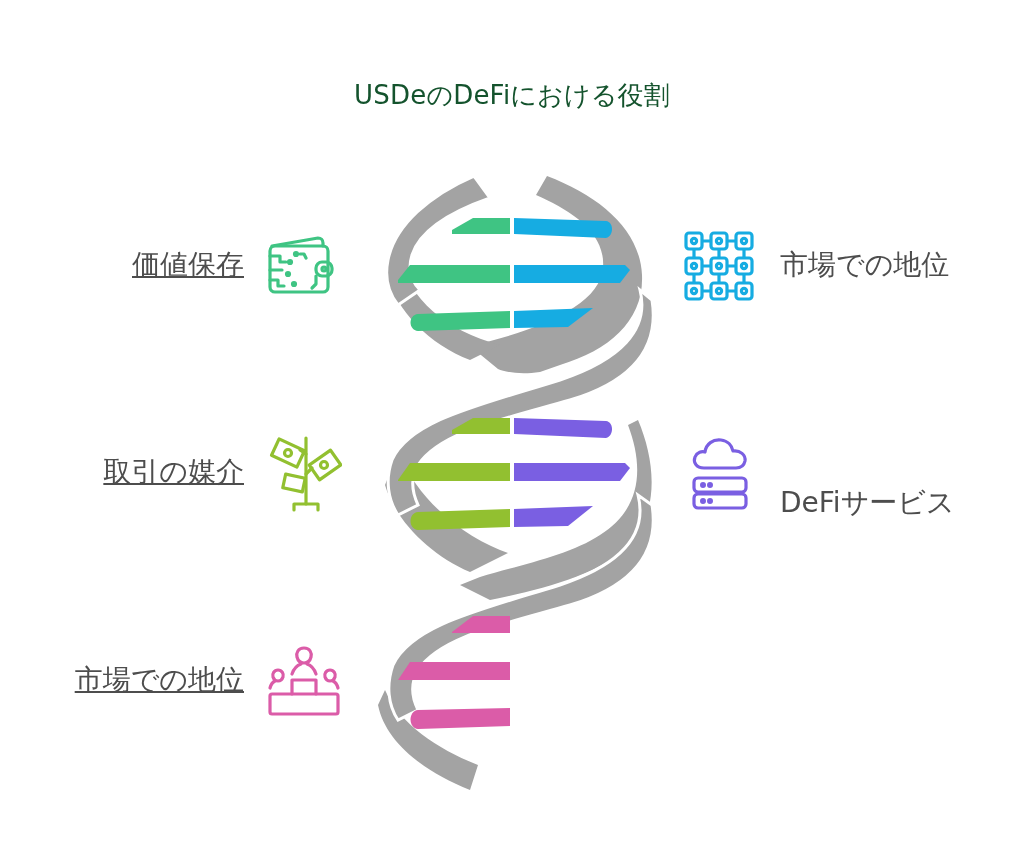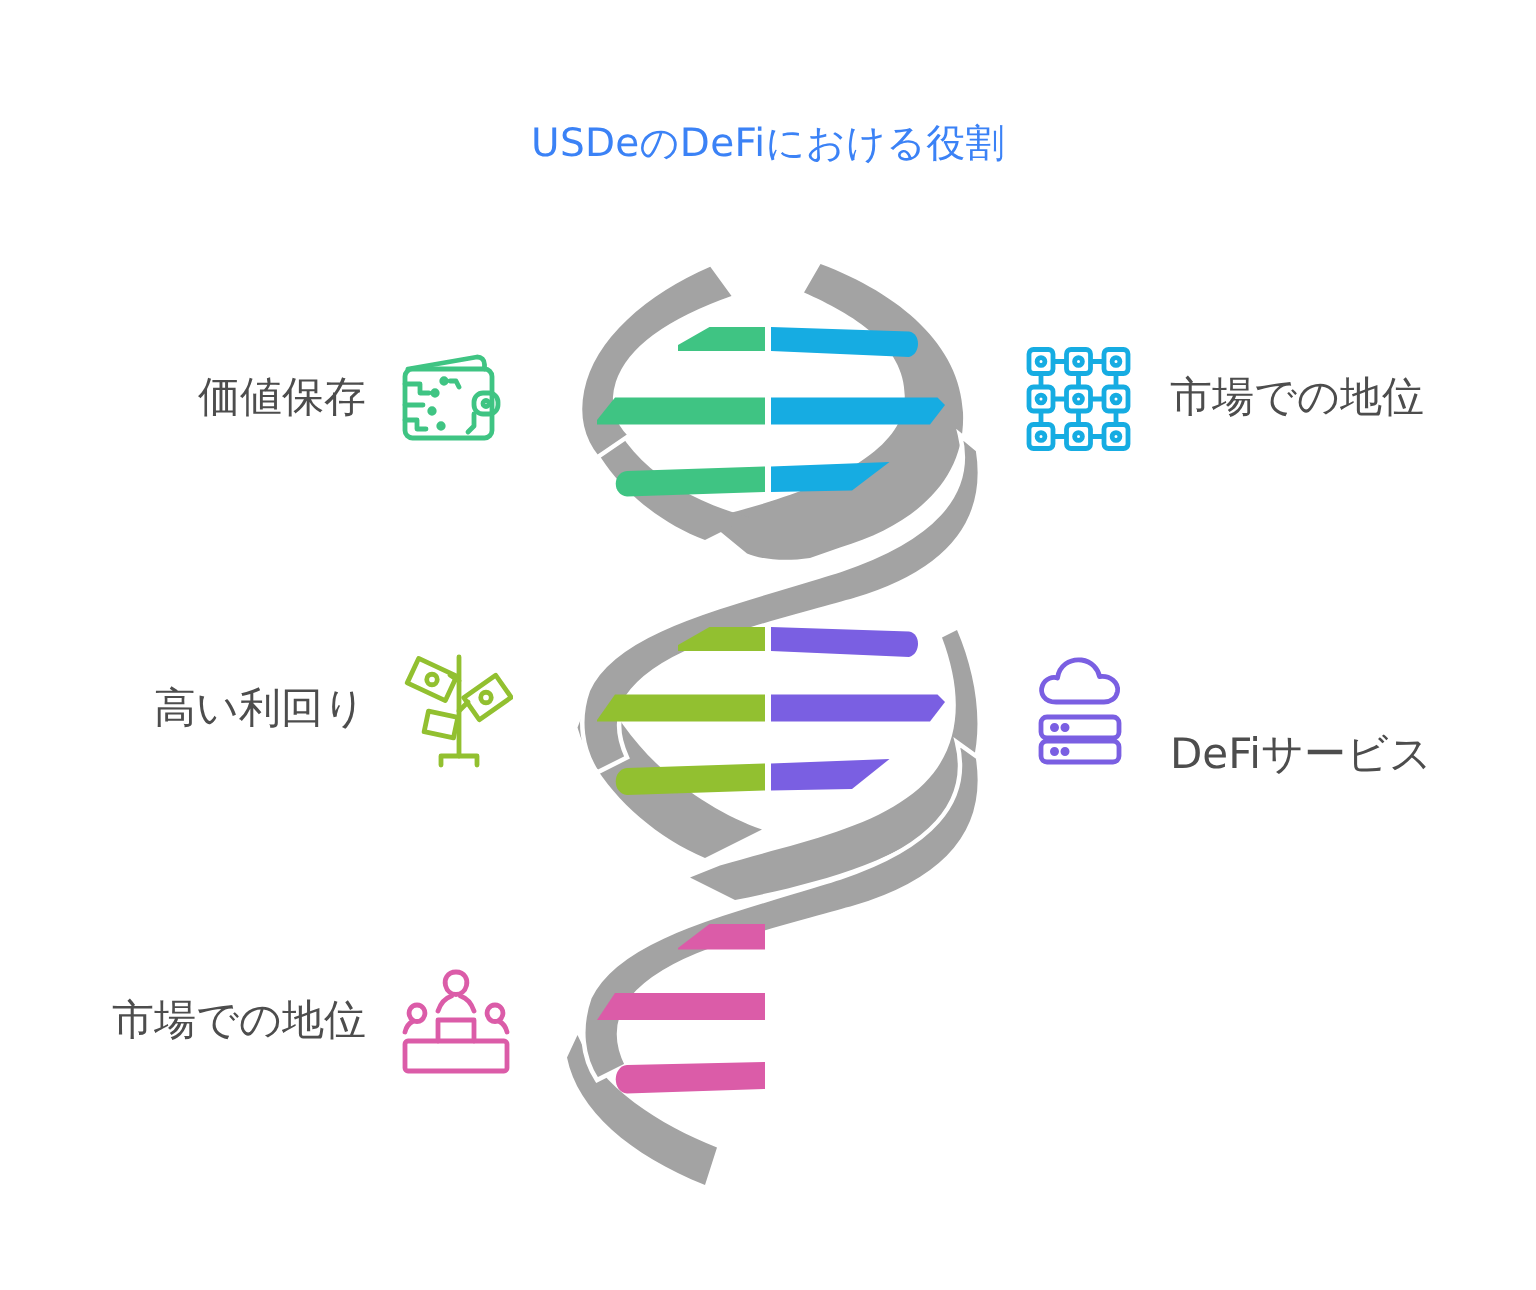--- a/index.html
+++ b/index.html
@@ -15,38 +15,38 @@
       font-family: "DejaVu Sans", "Liberation Sans", sans-serif;
       color: #4a4a4a;
     }
     .title {
       position: absolute;
       left: 0;
       width: 1024px;
       top: 78px;
       text-align: center;
       font-size: 26px;
-      color: #3b82f6;
+      color: #14532d;
       letter-spacing: 0.2px;
     }
     .helix {
       position: absolute;
       left: 0;
       top: 0;
       width: 1024px;
       height: 860px;
     }
     .label {
       position: absolute;
       font-size: 28px;
       color: #4d4d4d;
       white-space: nowrap;
       line-height: 34px;
     }
-    .label.left { text-align: center; }
+    .label.left { text-align: center; text-decoration: underline; }
     .label.right { text-align: left; }
     .icon {
       position: absolute;
     }
   </style>
 </head>
 <body>
 
 <div class="title">USDeのDeFiにおける役割</div>
 
@@ -135,21 +135,21 @@
     <rect x="27" y="52" width="16" height="16" rx="3"></rect>
       <circle cx="35" cy="60" r="2.6"></circle>
     <rect x="52" y="52" width="16" height="16" rx="3"></rect>
       <circle cx="60" cy="60" r="2.6"></circle>
     <path d="M18,10 L27,10 M43,10 L52,10 M18,35 L27,35 M43,35 L52,35 M18,60 L27,60 M43,60 L52,60"></path>
     <path d="M10,18 L10,27 M35,18 L35,27 M60,18 L60,27 M10,43 L10,52 M35,43 L35,52 M60,43 L60,52"></path>
   </g>
 </svg>
 <div class="label right" style="left:780px; top:248px;">市場での地位</div>
 
-<div class="label left" style="right:780px; top:455px;">高い利回り</div>
+<div class="label left" style="right:780px; top:455px;">取引の媒介</div>
 <svg class="icon" style="left:266px; top:434px;" width="76" height="78" viewBox="0 0 76 78" fill="none" stroke="#92c030" stroke-width="3.2" stroke-linecap="round" stroke-linejoin="round">
   <path d="M40,4 L40,70"></path>
   <path d="M28,76 L28,70 L52,70 L52,76"></path>
   <rect x="8" y="10" width="28" height="18" transform="rotate(25 22 19)"></rect>
   <circle cx="22" cy="19" r="3.5"></circle>
   <rect x="46" y="22" width="26" height="18" transform="rotate(-35 59 31)"></rect>
   <circle cx="58" cy="31" r="3.5"></circle>
   <rect x="18" y="42" width="20" height="14" transform="rotate(12 28 49)"></rect>
   <path d="M40,40 L46,34"></path>
   <path d="M40,20 L34,16"></path>

